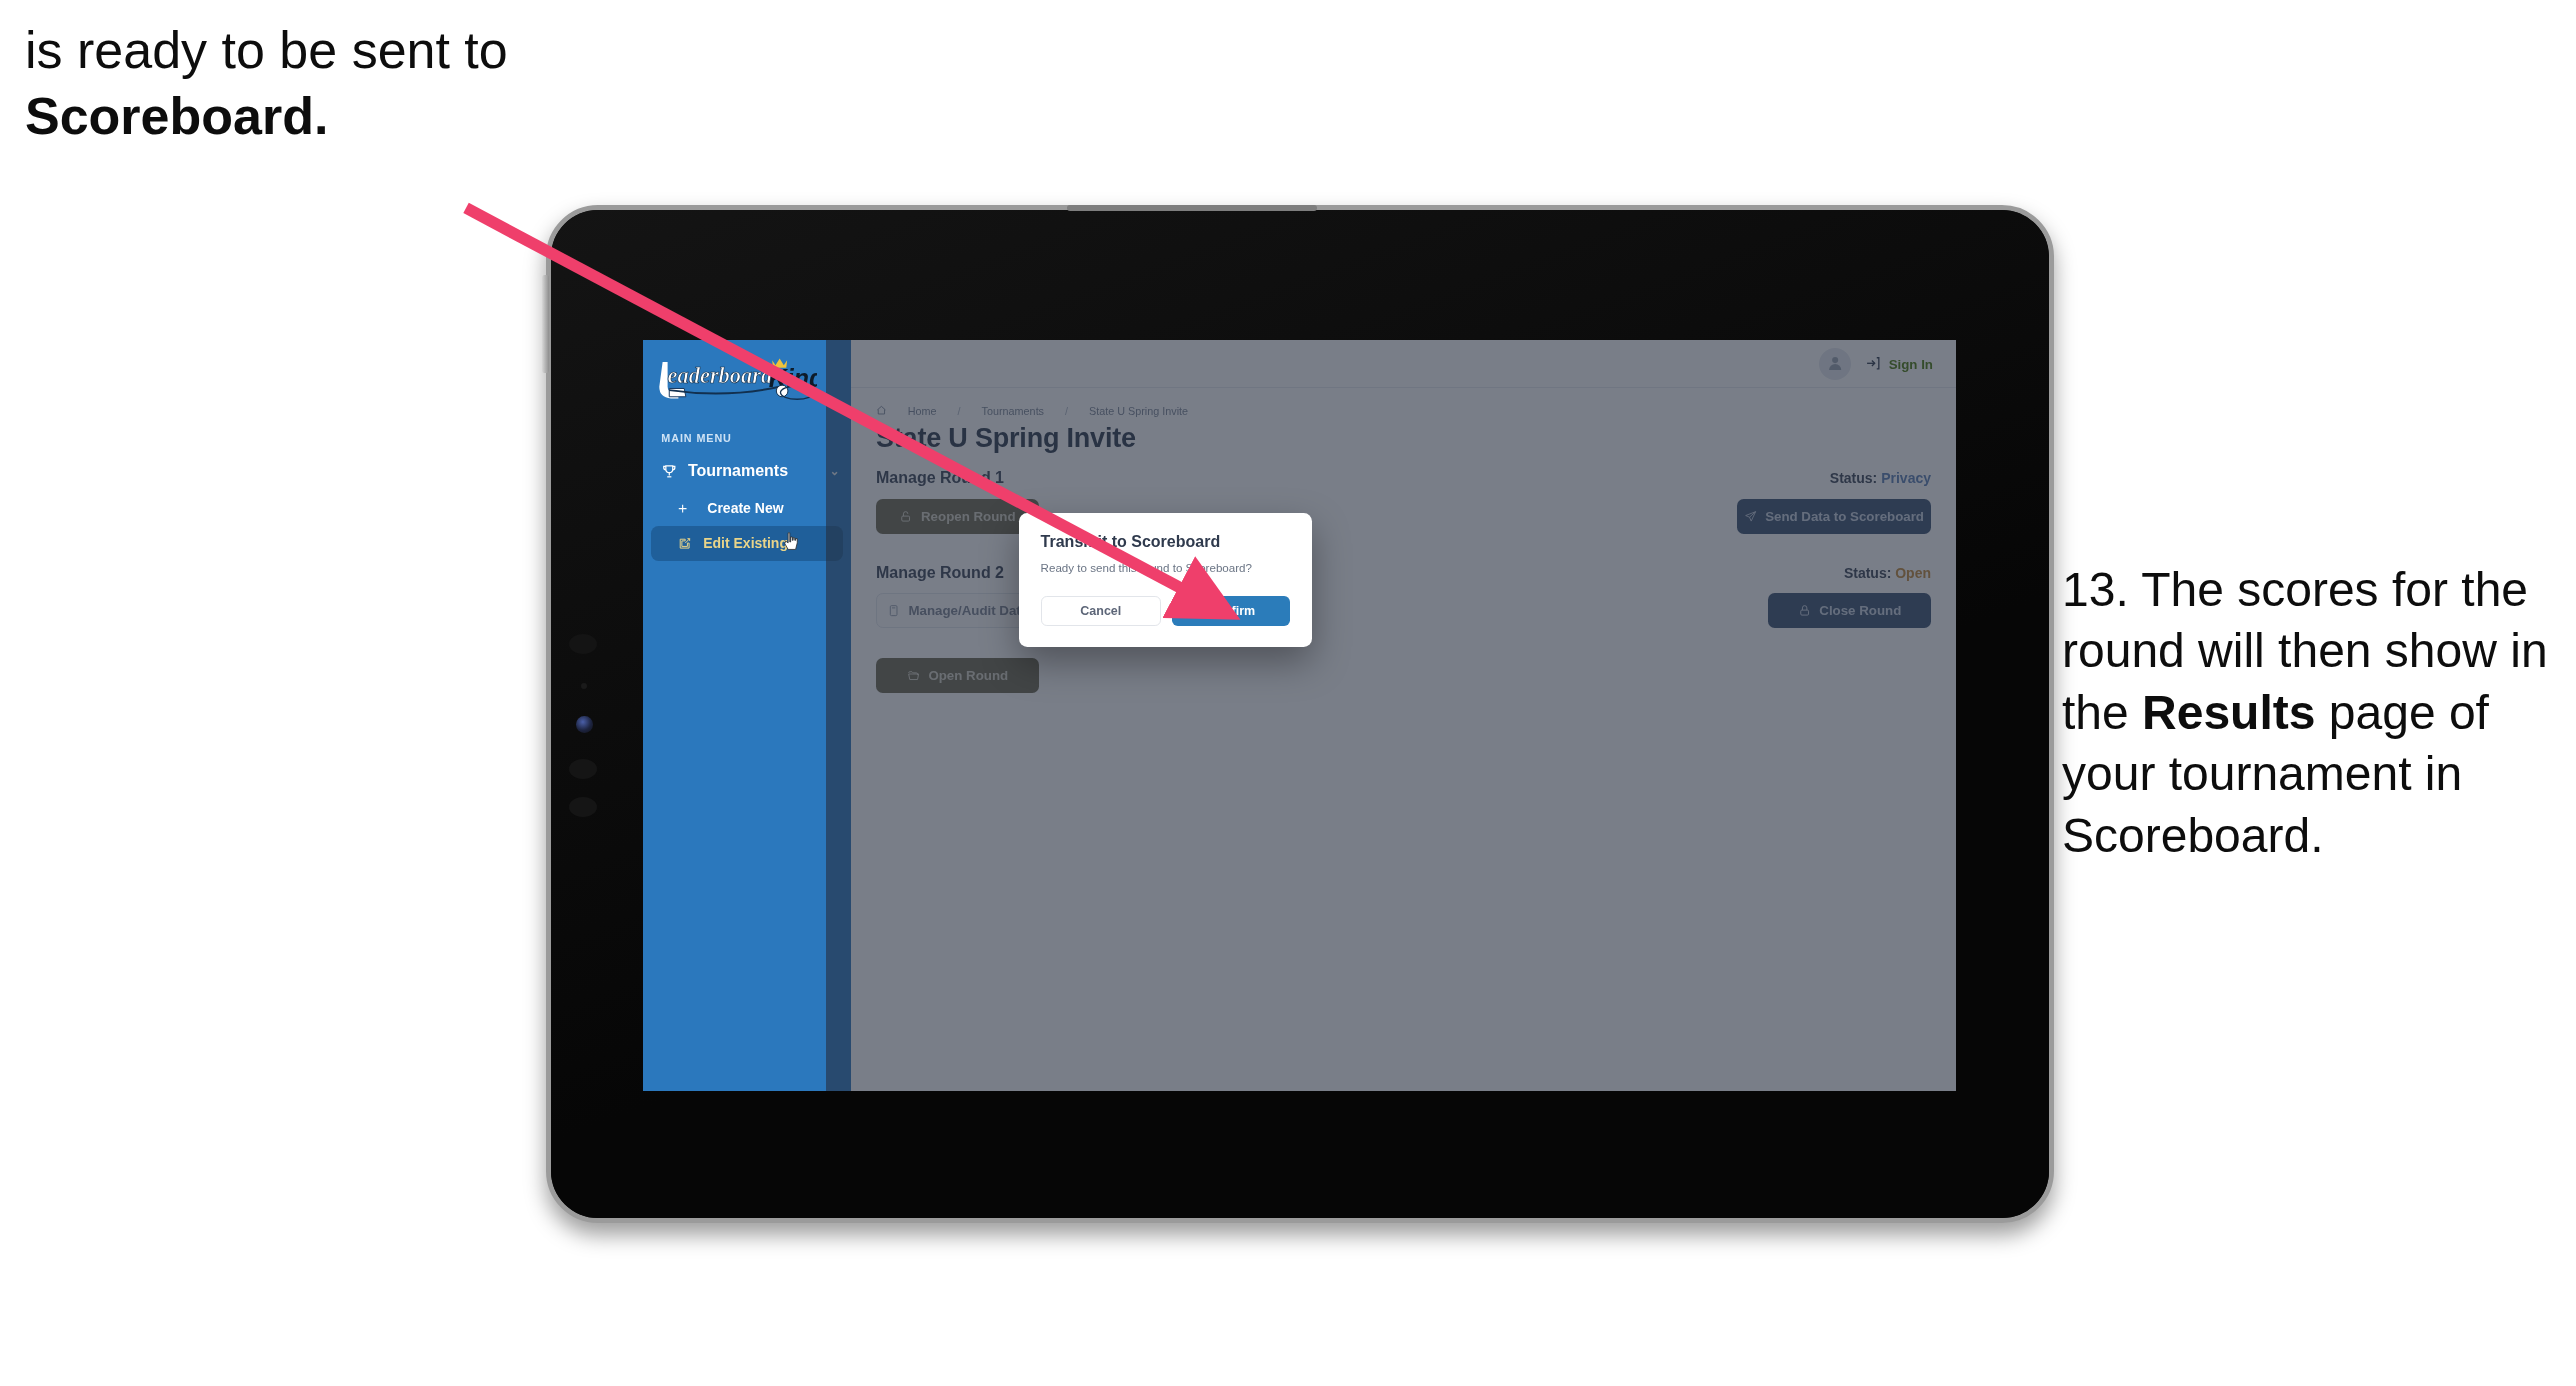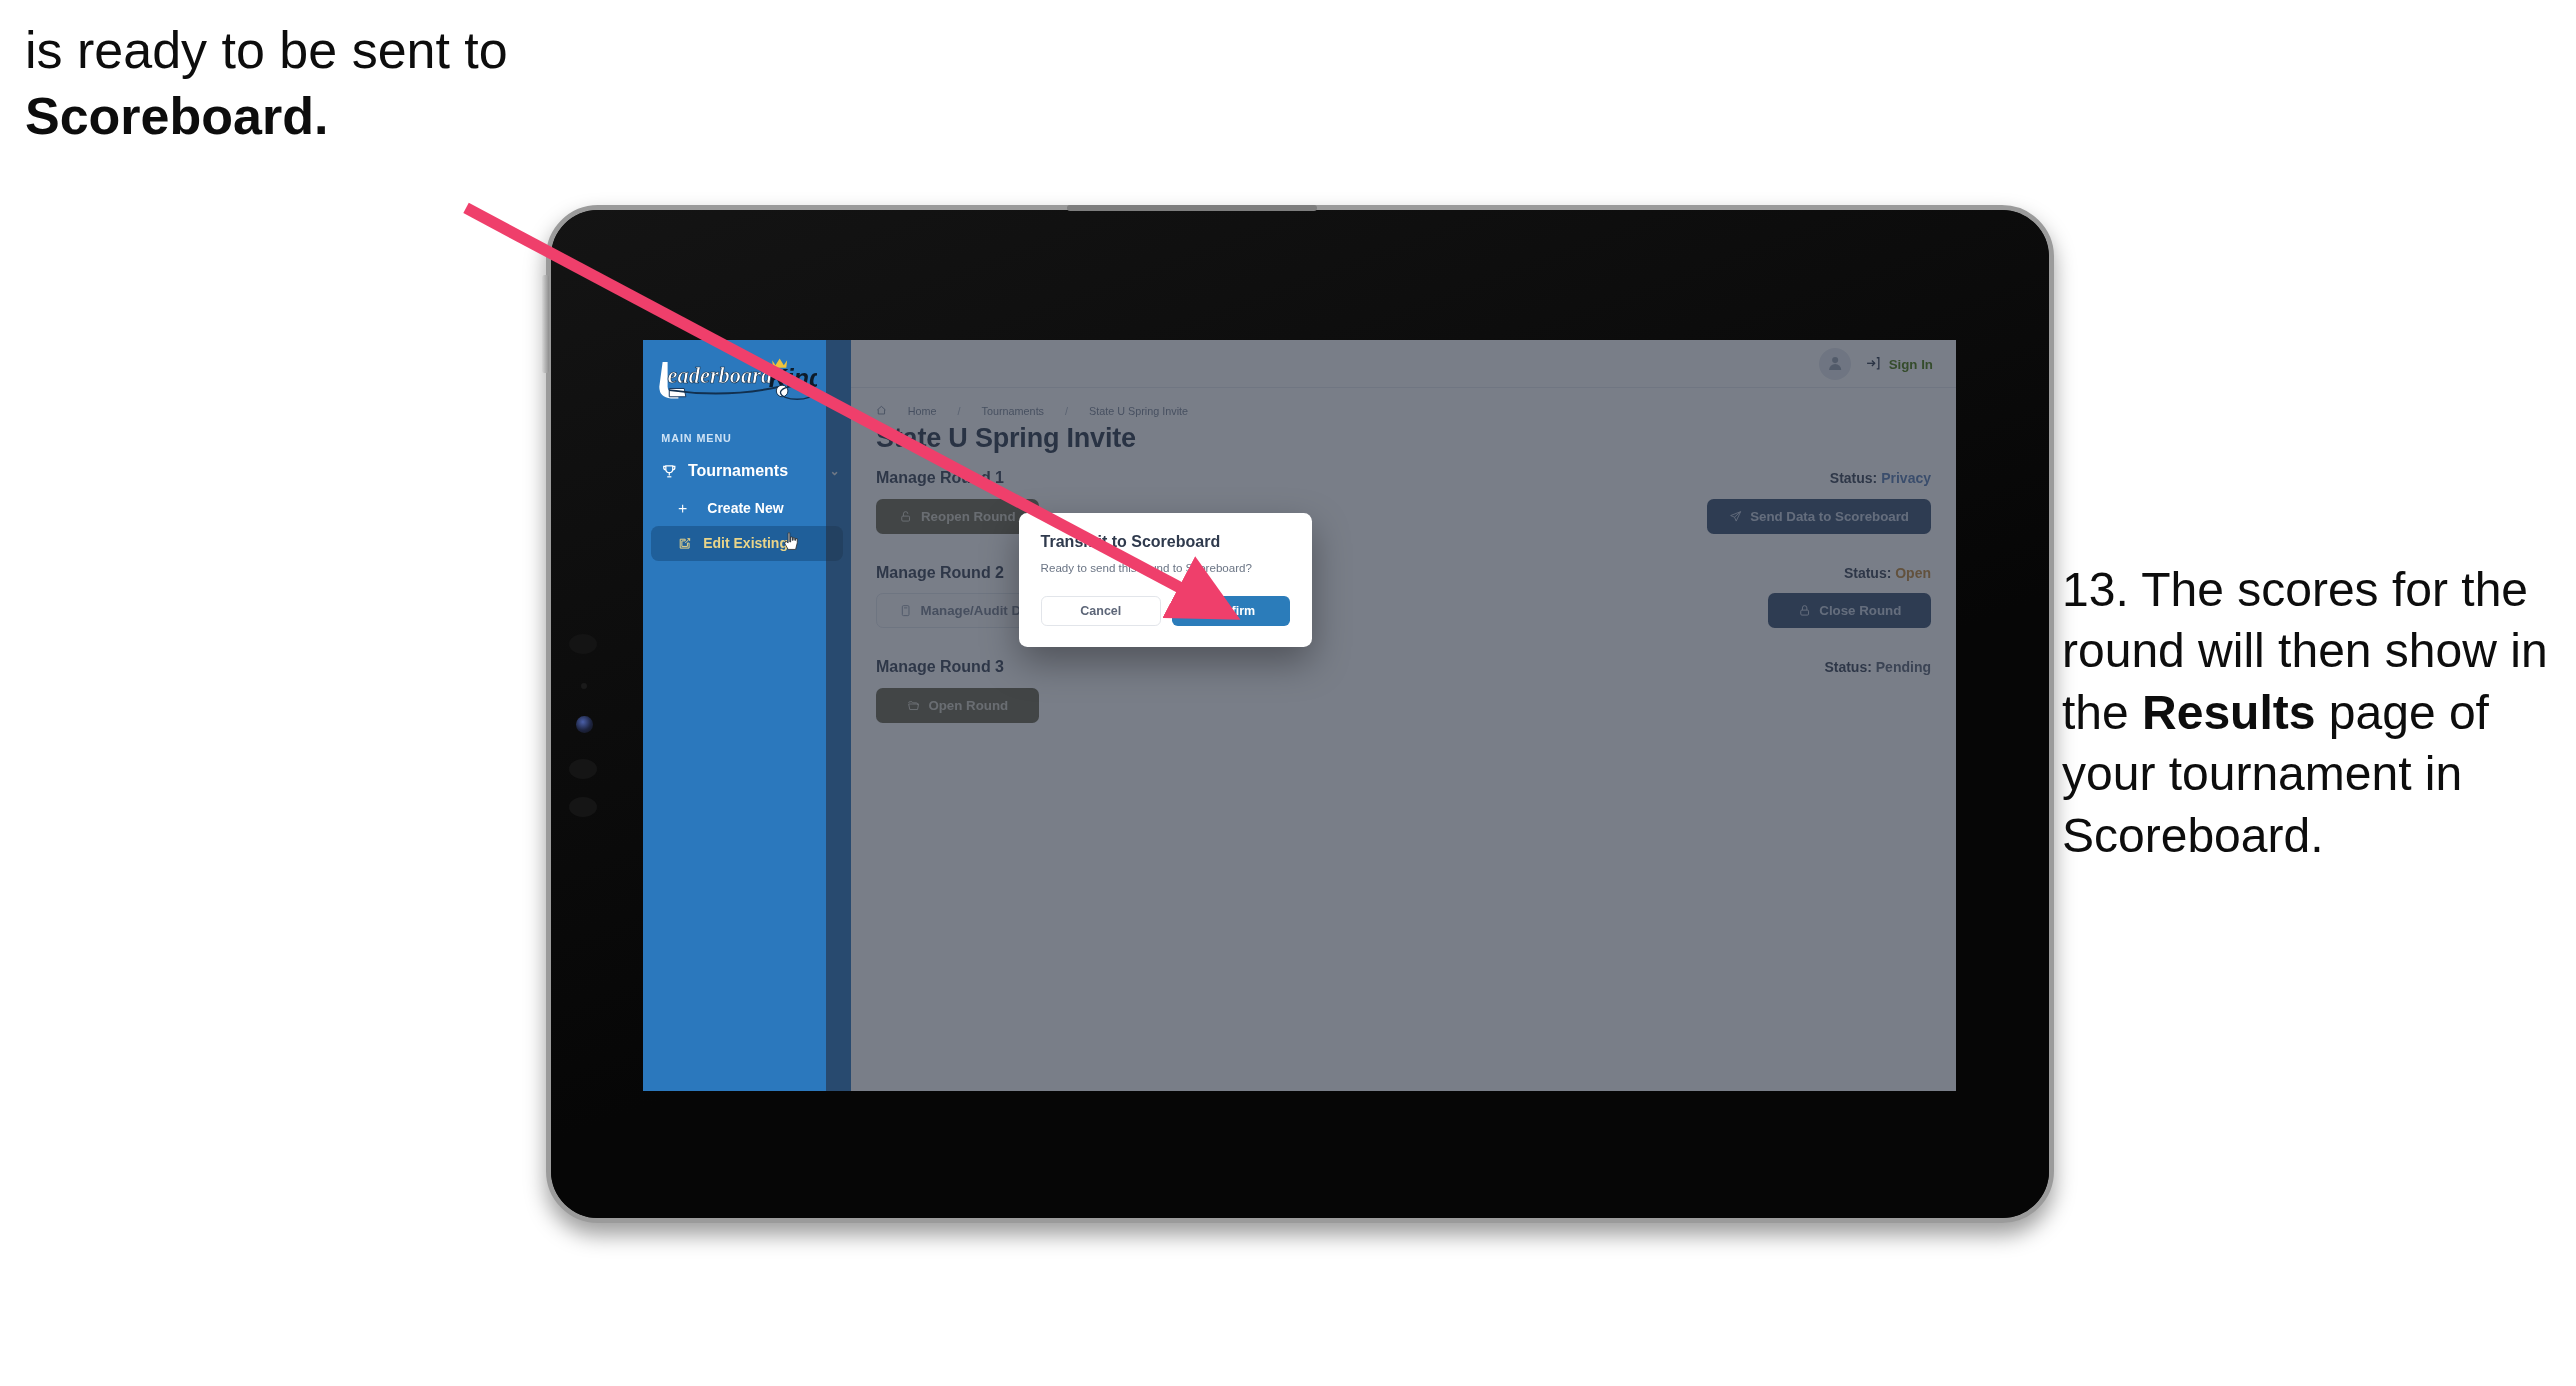--- a/index.html
+++ b/index.html
@@ -76,21 +76,21 @@
   #page-title{font-size:27px;font-weight:700;color:#2f3a4d;margin:1.7px 0 15px 0;letter-spacing:-0.2px;}
 
   .round-row{display:flex;align-items:center;justify-content:space-between;margin-top:3.3px;}
   .round-name{font-size:16px;font-weight:600;color:#3c4658;}
   .round-status{font-size:14px;font-weight:700;color:#3c4658;}
   .round-status .v-closed{color:#5b7fb5;}
   .round-status .v-open{color:#c2893a;}
   .round-status .v-pending{color:#5d6678;}
   .round-btns{display:flex;align-items:center;justify-content:space-between;margin:11.6px 0 30px 0;}
   .btn{display:inline-flex;align-items:center;justify-content:center;gap:8.3px;border-radius:6.7px;
-       font-size:13.3px;font-weight:700;height:35px;padding:0 22px;box-sizing:border-box;}
+       font-size:13.3px;font-weight:700;height:35px;padding:0 7px;box-sizing:border-box;}
   .btn-khaki{background:#6e6a53;color:#d6d2c4;min-width:163px;}
   .btn-steel{background:#3b5272;color:#c9d3e1;min-width:163px;}
   .btn-ghost{background:#fbfbfc;color:#7b8493;border:0.8px solid #e3e6ec;min-width:163px;}
 
   
   #footer{height:47px;background:#ffffff;border-top:0.8px solid #eceff3;display:flex;align-items:center;
           justify-content:flex-end;gap:33px;padding-right:30px;flex:none;}
   #footer span{font-size:12.5px;color:#8d95a3;font-weight:600;}
   #footer span.dim{color:#bcc2cc;}
 
@@ -288,27 +288,20 @@
               <span class="ic">
                 <svg width="13.3" height="13.3" viewBox="0 0 24 24" stroke="#c9d3e1" stroke-width="1.8" fill="none">
                   <rect x="5" y="11" width="14" height="9" rx="2"></rect>
                     <path d="M8 11V7a4 4 0 0 1 8 0v4"></path>
                 </svg>
               </span>
               <span>Close Round</span>
             </div>
           </div>
 
-          <div class="round-row">
-            <div class="round-name">Manage Round 3</div>
-            <div class="round-status">
-              <span>Status:</span>
-              <span class="v-pending">Pending</span>
-            </div>
-          </div>
           <div class="round-btns">
             <div class="btn btn-khaki">
               <span class="ic">
                 <svg width="13.3" height="13.3" viewBox="0 0 24 24" stroke="#d6d2c4" stroke-width="1.8" fill="none">
                   <path d="M3 7a2 2 0 0 1 2-2h4l2 2h6a2 2 0 0 1 2 2v2"></path>
                     <path d="M3 9h18l-2 10H5z"></path>
                 </svg>
               </span>
               <span>Open Round</span>
             </div>

